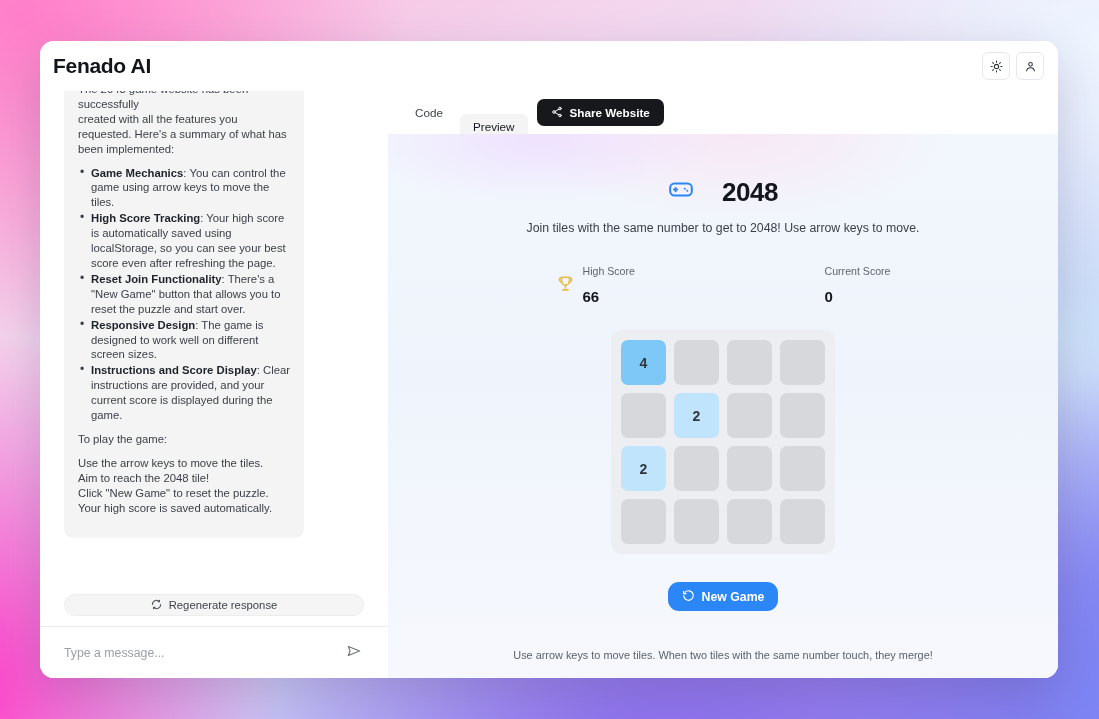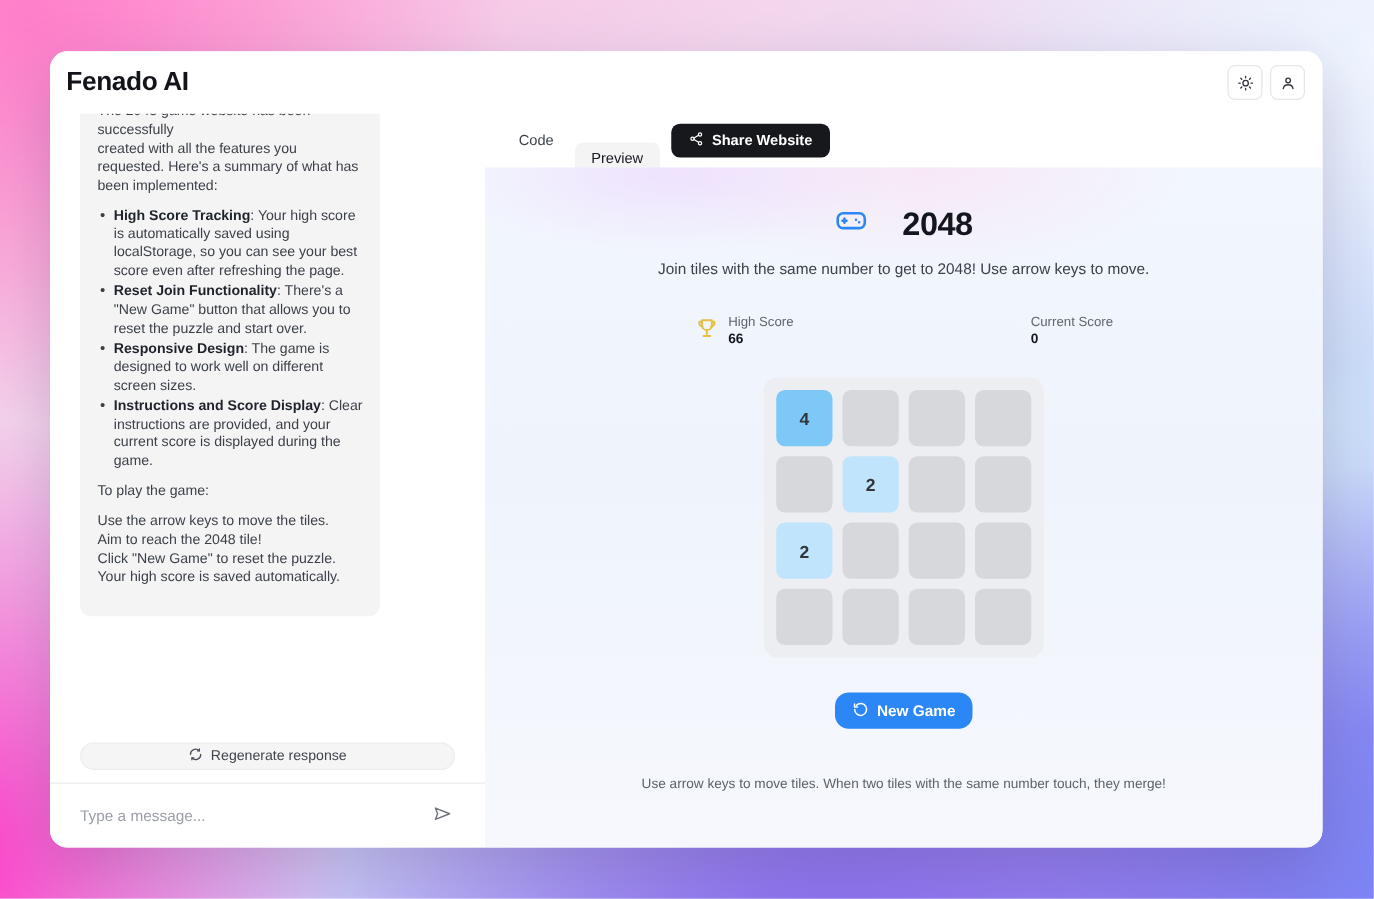--- a/index.html
+++ b/index.html
@@ -199,21 +199,21 @@
       radial-gradient(ellipse 260px 90px at 22% 1%, rgba(236,210,255,.55) 0%, rgba(236,210,255,0) 70%),
       radial-gradient(ellipse 300px 120px at 52% 0%, rgba(255,214,236,.45) 0%, rgba(255,214,236,0) 70%),
       linear-gradient(180deg, #f2f6fd 0%, #eff4fc 46%, #f6f8fd 100%);
     display: flex;
     flex-direction: column;
     align-items: center;
     overflow: hidden;
     position: relative;
   }
   #game-title {
-    margin-top: 29px;
+    margin-top: 42px;
     display: flex; align-items: center; gap: 28px;
     font-size: 26px;
     font-weight: 700;
     color: #13161c;
     letter-spacing: -0.4px;
   }
   #game-sub {
     margin-top: 12px;
     font-size: 12.3px;
     color: #3c4149;
@@ -221,21 +221,21 @@
 
   #scores {
     margin-top: 29px;
     width: 335px;
     display: flex;
     justify-content: space-between;
   }
   .score-block { display: flex; align-items: center; gap: 8px; }
   .score-text { display: flex; flex-direction: column; }
   .score-label { font-size: 10.6px; color: #60656e; line-height: 1.35; }
-  .score-value { font-size: 11px; font-weight: 700; color: #14171d; line-height: 1.2; }
+  .score-value { font-size: 15px; font-weight: 700; color: #14171d; line-height: 1.2; margin-top: 10px; }
 
   #grid {
     margin-top: 24px;
     width: 224px; height: 224px;
     background: #eceef1;
     border-radius: 11px;
     padding: 10px;
     display: grid;
     grid-template-columns: repeat(4, 1fr);
     grid-template-rows: repeat(4, 1fr);
@@ -303,20 +303,21 @@
     <div id="body">
 
       <div id="chat">
         <div id="chat-scroll">
           <div id="msg">
             <p>
               <span class="plainline">The 2048 game website has been successfully</span>
               <span>created with all the features you requested. Here's a summary of what has been implemented:</span>
             </p>
             <ul id="feature-list">
+              <li><b>Game Mechanics</b><span>: You can control the game using arrow keys to move the tiles.</span></li>
               <li><b>High Score Tracking</b><span>: Your high score is automatically saved using localStorage, so you can see your best score even after refreshing the page.</span></li>
               <li><b>Reset Join Functionality</b><span>: There's a "New Game" button that allows you to reset the puzzle and start over.</span></li>
               <li><b>Responsive Design</b><span>: The game is designed to work well on different screen sizes.</span></li>
               <li><b>Instructions and Score Display</b><span>: Clear instructions are provided, and your current score is displayed during the game.</span></li>
             </ul>
             <p>To play the game:</p>
             <p>
               <span class="plainline">Use the arrow keys to move the tiles.</span>
               <span class="plainline">Aim to reach the 2048 tile!</span>
               <span class="plainline">Click "New Game" to reset the puzzle.</span>

